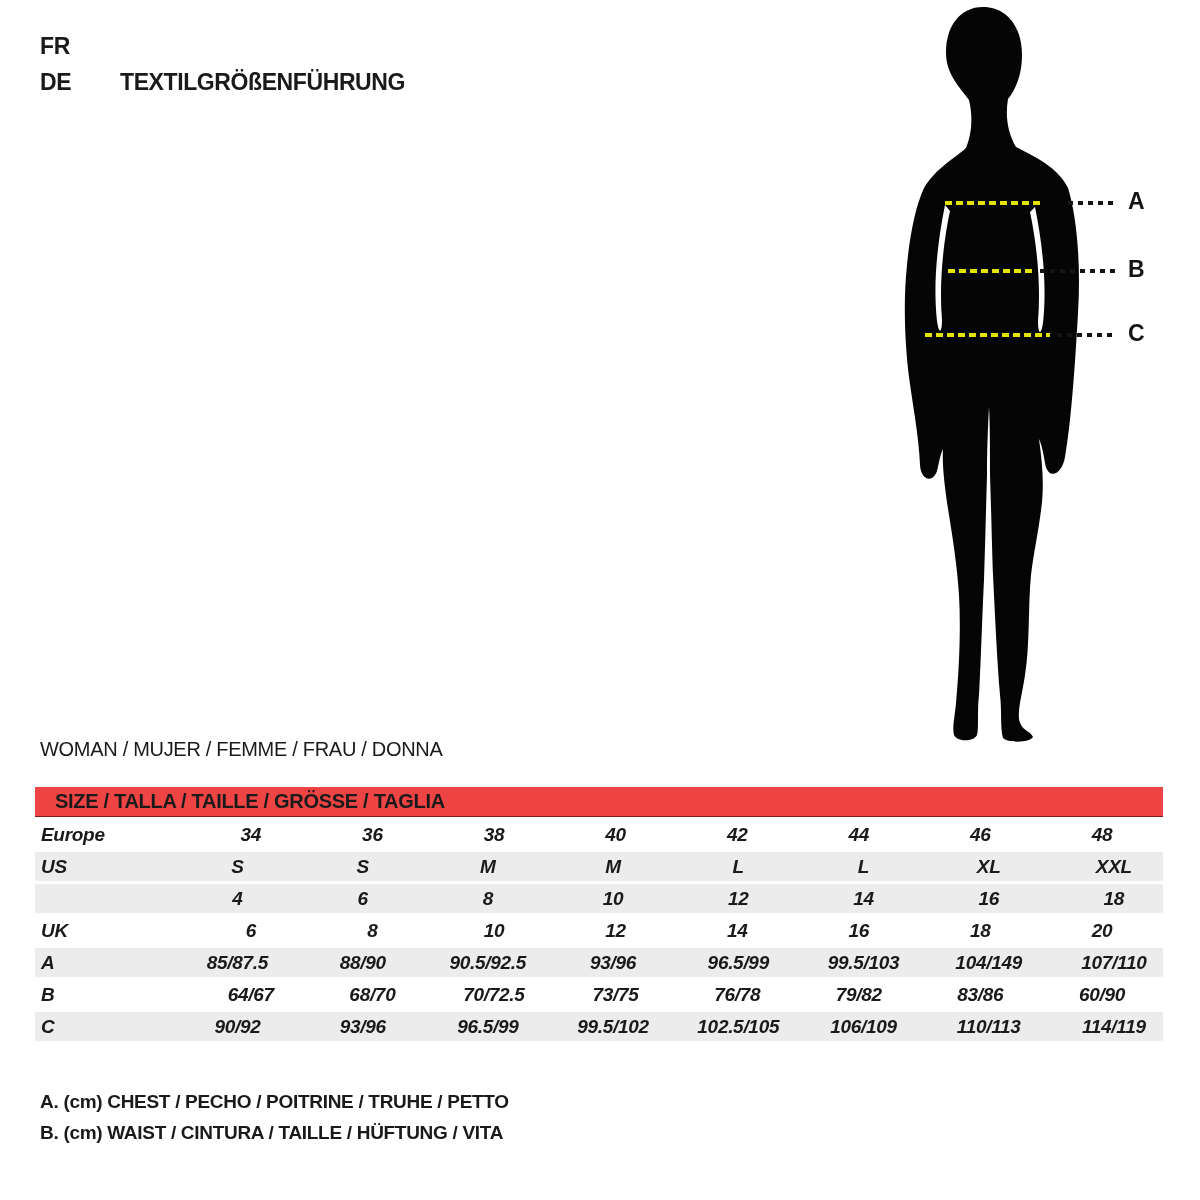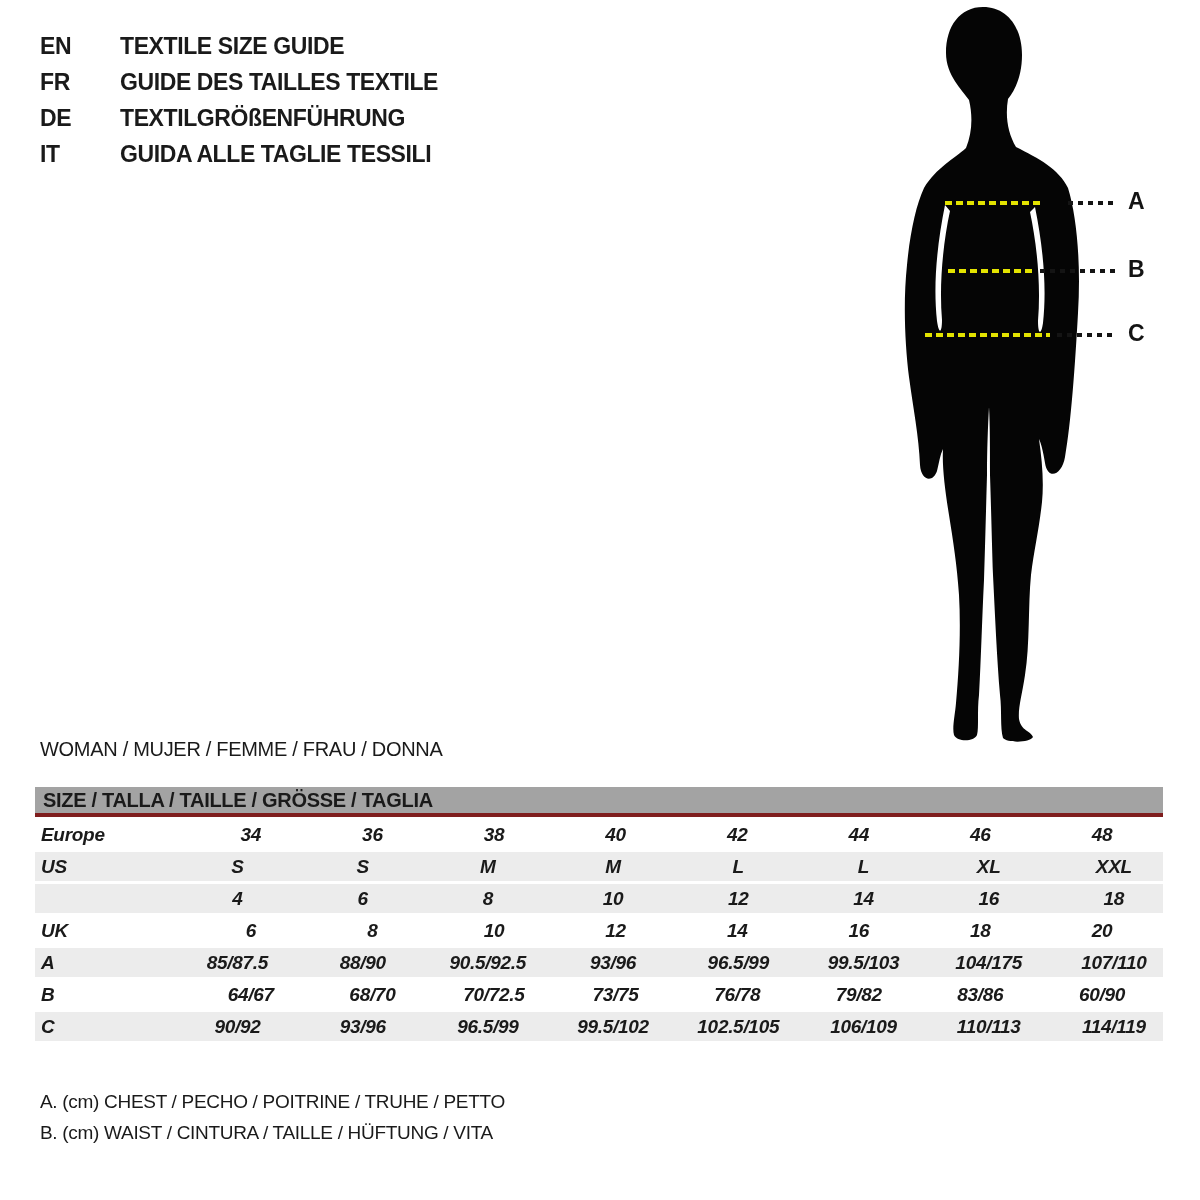--- a/index.html
+++ b/index.html
@@ -22,55 +22,46 @@
   .mline.yellow { background:repeating-linear-gradient(90deg,#e3e300 0 7px, transparent 7px 11px); }
   .mline.black  { background:repeating-linear-gradient(90deg,#141414 0 5px, transparent 5px 10px); }
   .mlabel { position:absolute; font-size:23px; font-weight:bold; color:#141414; }
 
   
   .woman-line { position:absolute; left:40px; top:738px;
                 font-size:20px; font-weight:normal; letter-spacing:-0.3px; }
 
   
   .size-table { position:absolute; left:35px; top:787px; width:1128px; }
-  .table-header { height:30px; background:#a3a3a3; border-bottom:4px solid #7f1d1d;
-                  box-sizing:border-box; display:flex; align-items:center; padding-left:8px;
+  .table-header { height:30px; background:#ef4444; border-bottom:1px solid #7f1d1d;
+                  box-sizing:border-box; display:flex; align-items:center; padding-left:20px;
                   font-size:20px; font-weight:bold; letter-spacing:-0.3px; }
   .trow { display:flex; height:32px; box-sizing:border-box; border-top:3px solid #ffffff;
           align-items:center; font-size:19px; font-weight:bold; letter-spacing:-0.3px;font-style:italic; }
   .trow.shaded { background:#ececec;gap:27px; }
   .tlabel { width:155px; padding-left:6px; box-sizing:border-box; }
   .tcell  { width:121.6px; text-align:center; }
 
   
   .legend { position:absolute; left:40px; top:1086px; }
   .legend-line { height:31px; display:flex; align-items:center;
-                 font-size:19px; font-weight:normal; letter-spacing:-0.3px; }
+                 font-size:19px; font-weight:bold; letter-spacing:-0.3px; }
 </style>
 </head>
 <body>
 
 <div class="canvas">
 
   <div class="lang-block">
     <div class="lang-row">
-      <span class="lang-code">EN</span>
-      <span class="lang-title">TEXTILE SIZE GUIDE</span>
-    </div>
-    <div class="lang-row">
       <span class="lang-code">FR</span>
-      <span class="lang-title">GUIDE DES TAILLES TEXTILE</span>
     </div>
     <div class="lang-row">
       <span class="lang-code">DE</span>
       <span class="lang-title">TEXTILGRÖßENFÜHRUNG</span>
-    </div>
-    <div class="lang-row">
-      <span class="lang-code">IT</span>
-      <span class="lang-title">GUIDA ALLE TAGLIE TESSILI</span>
     </div>
   </div>
 
   <svg class="silhouette" viewBox="0 0 190 740" xmlns="http://www.w3.org/2000/svg">
     <path fill="#050505" d="
       M 88,2
       C 112,2 127,22 127,50
       C 127,71 120,85 113,94
       C 110,112 113,128 121,142
       C 143,153 164,164 173,183
@@ -172,21 +163,21 @@
           <span class="tcell">20</span>
         </div>
         <div class="trow shaded">
           <span class="tlabel">A</span>
           <span class="tcell">85/87.5</span>
           <span class="tcell">88/90</span>
           <span class="tcell">90.5/92.5</span>
           <span class="tcell">93/96</span>
           <span class="tcell">96.5/99</span>
           <span class="tcell">99.5/103</span>
-          <span class="tcell">104/175</span>
+          <span class="tcell">104/149</span>
           <span class="tcell">107/110</span>
         </div>
         <div class="trow">
           <span class="tlabel">B</span>
           <span class="tcell">64/67</span>
           <span class="tcell">68/70</span>
           <span class="tcell">70/72.5</span>
           <span class="tcell">73/75</span>
           <span class="tcell">76/78</span>
           <span class="tcell">79/82</span>

